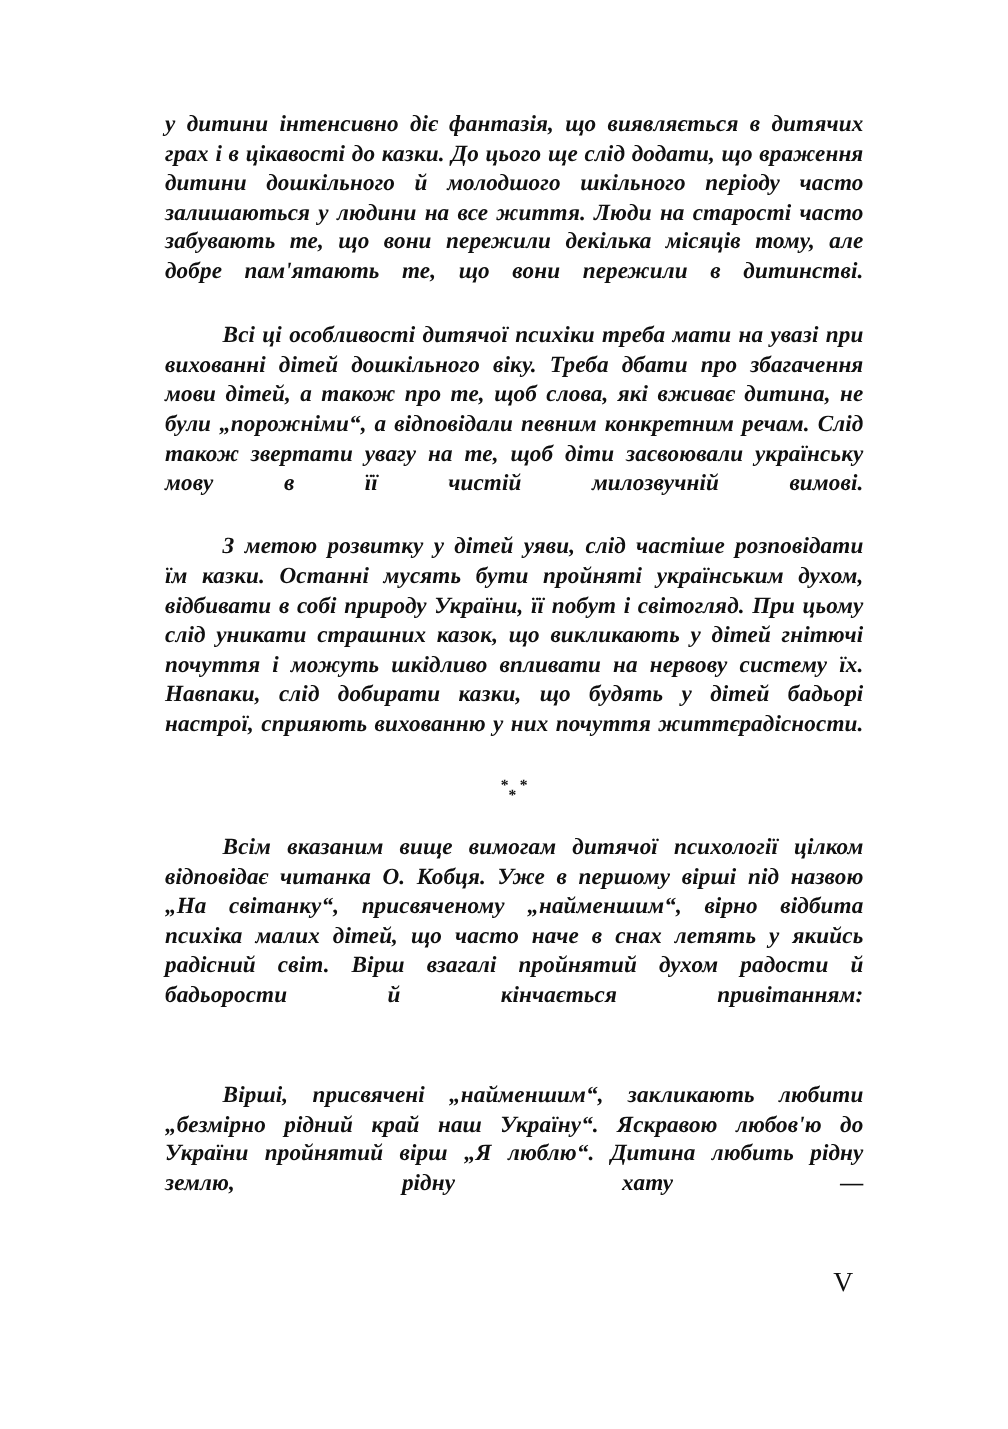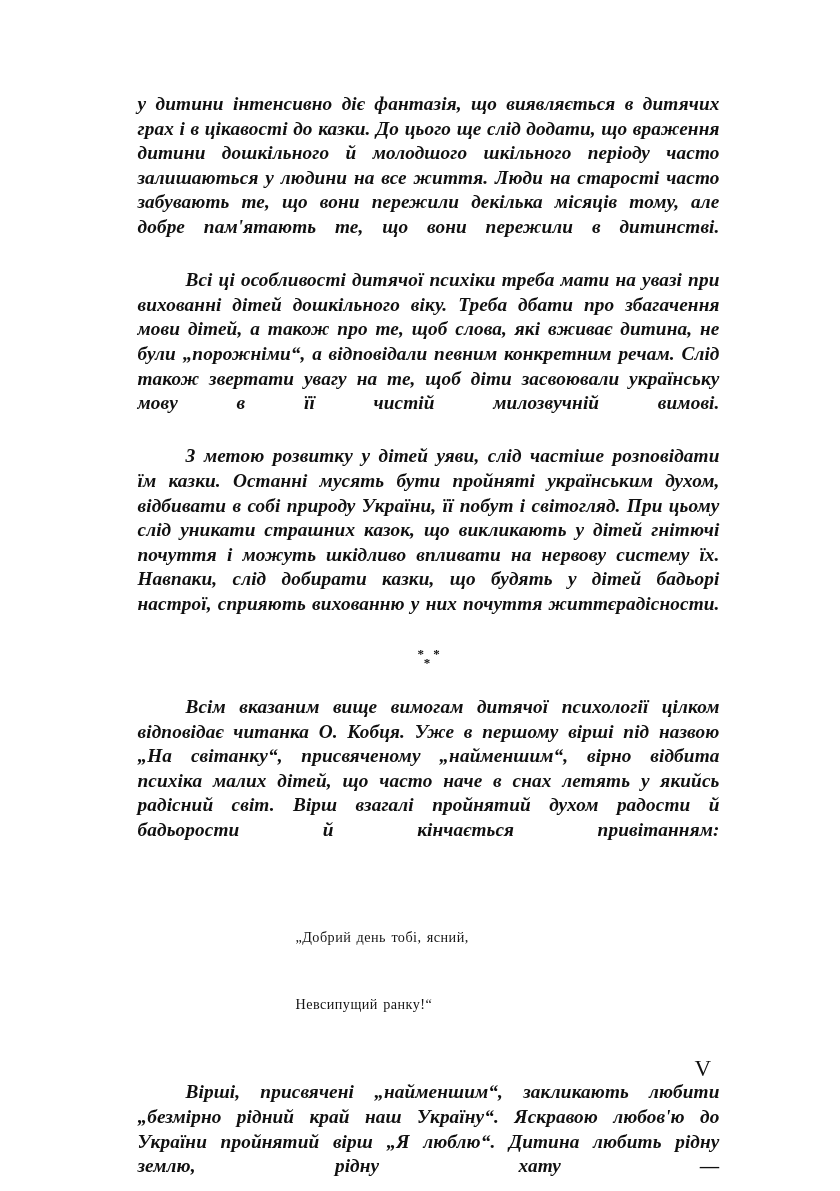--- a/index.html
+++ b/index.html
@@ -126,24 +126,20 @@
 
     <div class="ornament">
       <div class="ast-row top">* *</div>
       <div class="ast-row bottom">*</div>
     </div>
 
     <p class="para indent">Всім вказаним вище вимогам дитячої психології цілком відповідає читанка О. Кобця. Уже в першому вірші під назвою „На світанку“, присвяченому „найменшим“, вірно відбита психіка малих дітей, що часто наче в снах летять у якийсь радісний світ. Вірш взагалі пройнятий духом радости й бадьорости й кінчається привітанням:</p>
 
     <div class="gap-md"></div>
 
-    <div class="verse">
-      <span class="verse-line">„Добрий день тобі, ясний,</span>
-      <span class="verse-line">Невсипущий ранку!“</span>
-    </div>
 
     <div class="gap-lg"></div>
 
     <p class="para indent">Вірші, присвячені „найменшим“, закликають любити „безмірно рідний край наш Україну“. Яскравою любов'ю до України пройнятий вірш „Я люблю“. Дитина любить рідну землю, рідну хату —</p>
 
   </div>
 
   <div class="folio">V</div>
 
 </div>

